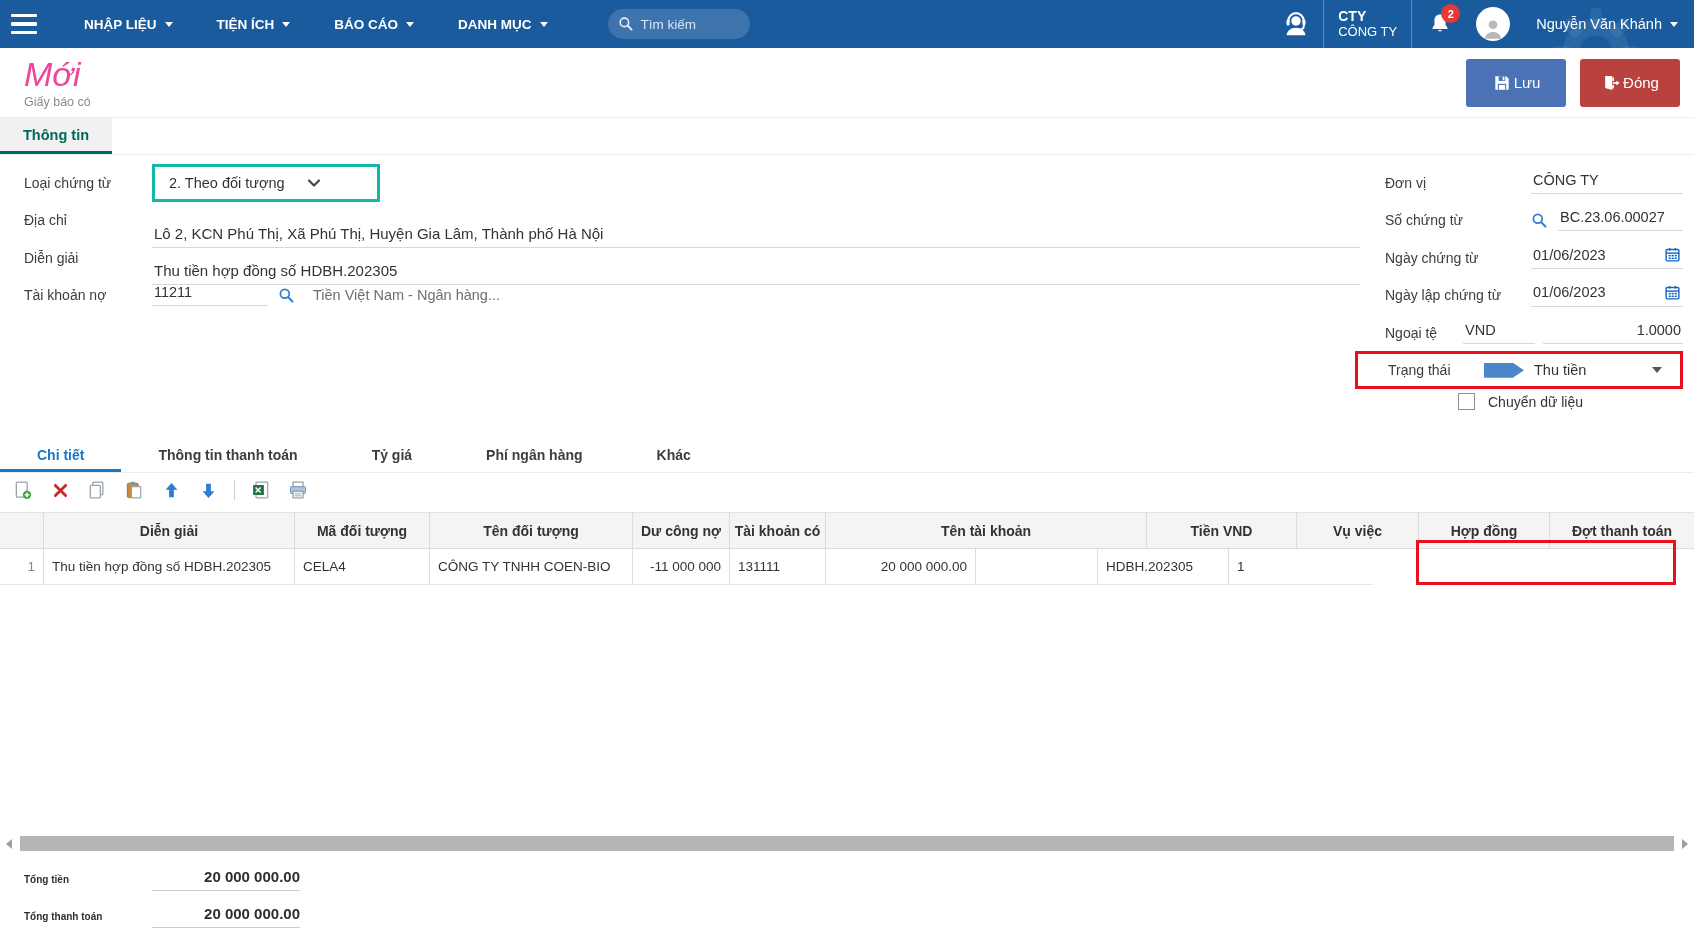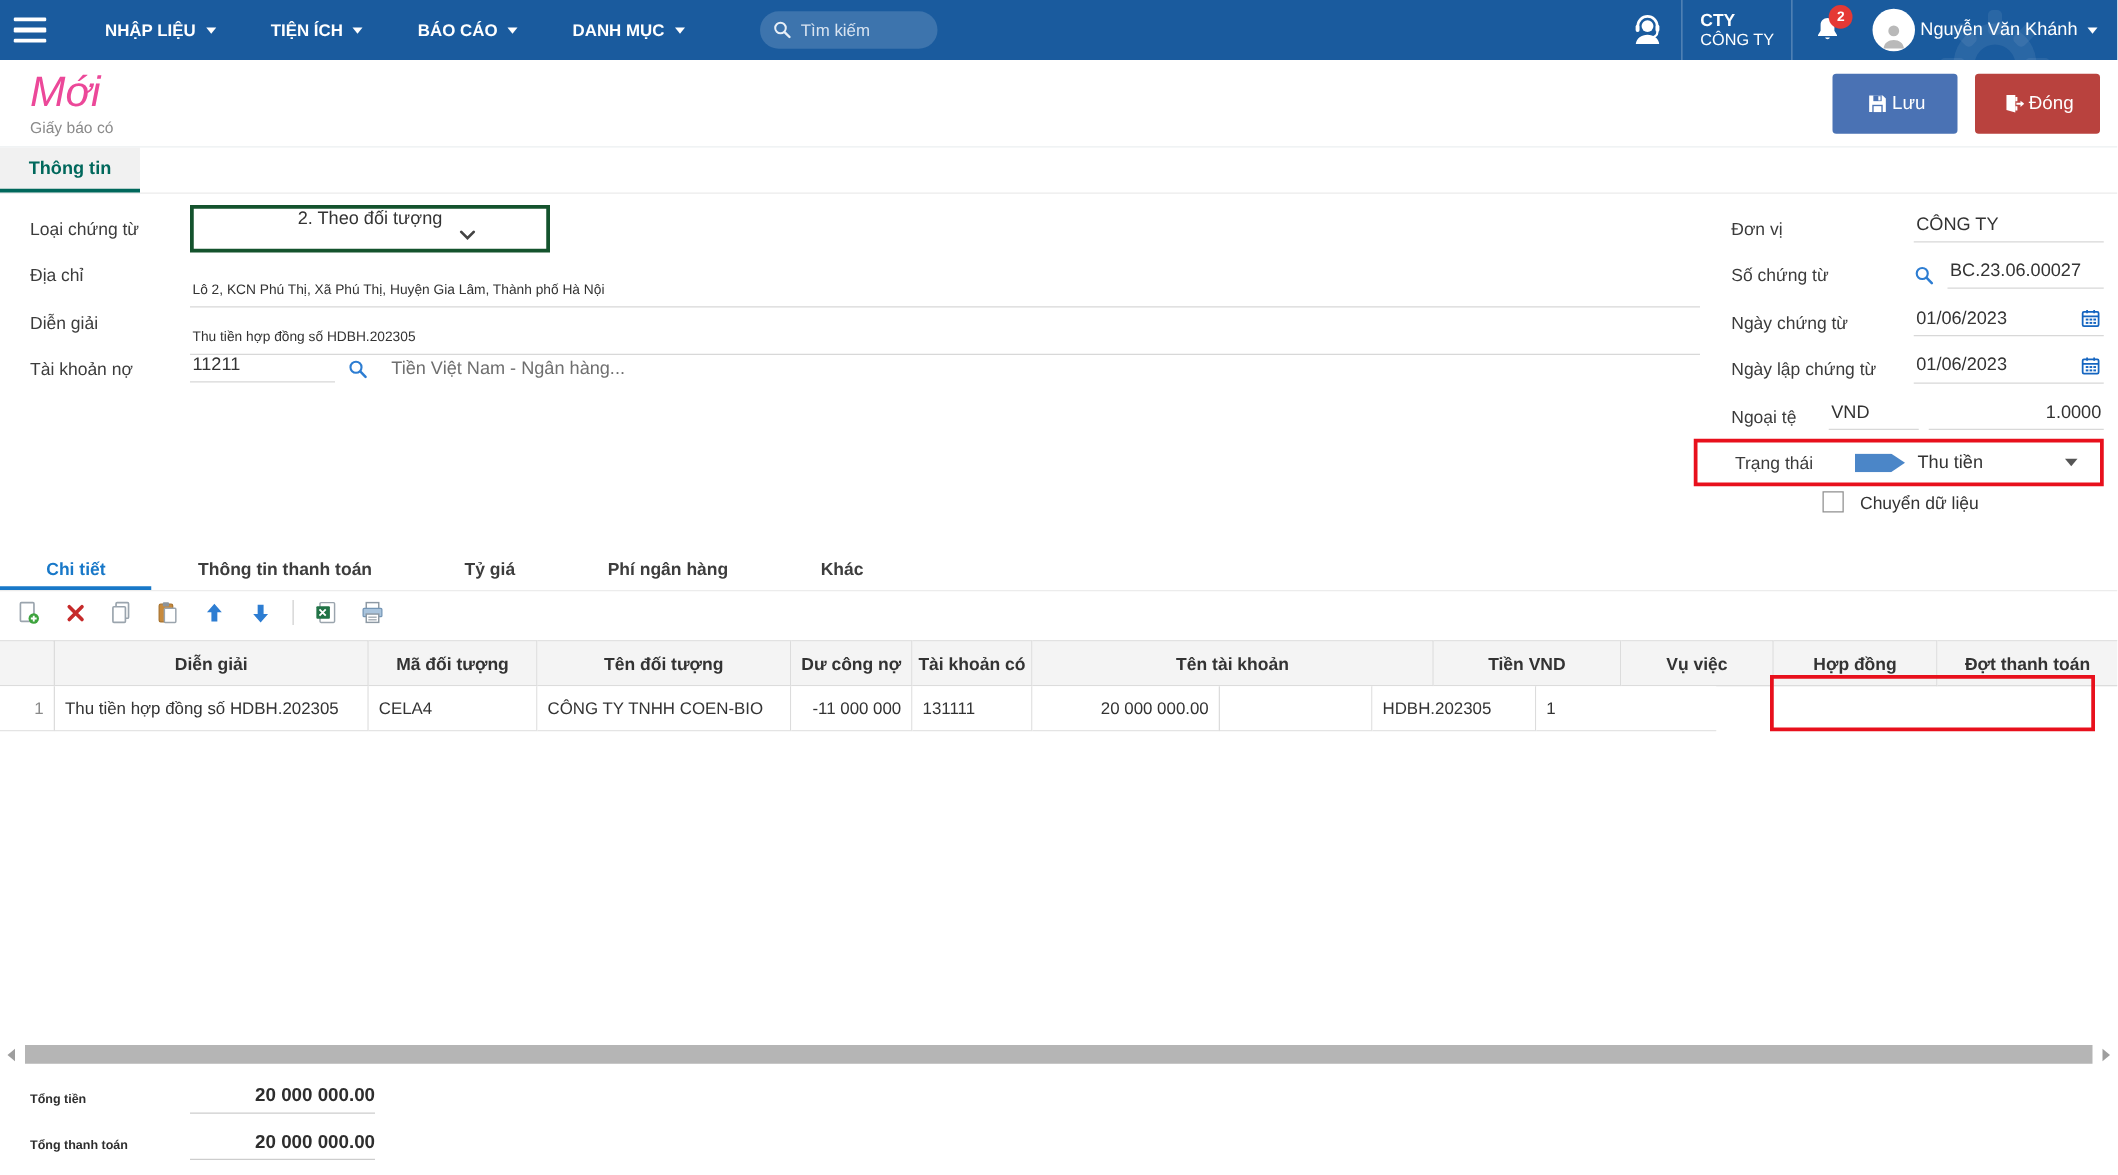--- a/index.html
+++ b/index.html
@@ -18,44 +18,44 @@
   .tb-right { margin-left:auto; display:flex; align-items:center; height:48px; position:relative; }
   .gear-bg { position:absolute; right:50px; top:4px; opacity:.6; pointer-events:none; }
   .tb-divider { width:1px; height:48px; background:rgba(255,255,255,.3); }
   .tb-icon { width:54px; display:flex; justify-content:center; align-items:center; height:48px; cursor:pointer; }
   .company { padding:0 14px; color:#fff; line-height:1.15; cursor:pointer; }
   .company .code { font-weight:bold; font-size:14px; }
   .company .name { font-size:13px; }
   .bell-wrap { position:relative; width:56px; height:48px; display:flex; align-items:center; justify-content:center; cursor:pointer; }
   .badge { position:absolute; top:4px; right:8px; min-width:19px; height:19px; border-radius:10px; background:#e53935; color:#fff; font-size:11px; font-weight:bold; display:flex; align-items:center; justify-content:center; padding:0 4px; }
   .avatar { width:34px; height:34px; border-radius:50%; background:#fff; display:flex; align-items:flex-end; justify-content:center; overflow:hidden; margin-left:8px; }
-  .username { color:#fff; font-size:14.5px; margin:0 8px 0 4px; position:relative; z-index:1; }
+  .username { color:#fff; font-size:14.5px; margin:0 8px 0 26px; position:relative; z-index:1; }
   .user-caret { margin-right:16px; position:relative; z-index:1; }
 
   
   .page-header { height:70px; display:flex; align-items:center; justify-content:space-between; padding:0 14px 0 24px; border-bottom:1px solid #eceff1; }
   .page-title { font-size:34px; font-weight:normal; color:#ec4899; line-height:1.1;font-style:italic; }
   .page-subtitle { font-size:12.5px; color:#8a8a8a; margin-top:1px; }
   .actions { display:flex; gap:14px; }
   .btn { width:100px; height:48px; border:none; border-radius:3px; color:#fff; font-size:15px; display:flex; align-items:center; justify-content:center; gap:2px; cursor:pointer; font-family:inherit; }
   .btn-save { background:#4a72b4; }
   .btn-close { background:#b9423e; }
 
   
   .main-tabs { height:37px; display:flex; border-bottom:1px solid #ececec; }
   .main-tab { width:112px; background:#f1f1f1; color:#00685c; font-weight:bold; font-size:14.5px; display:flex; align-items:center; justify-content:center; border-bottom:3px solid #00685c; cursor:pointer; }
 
   
   .form-area { position:relative; height:282px; padding-top:9px; }
   .form-left { width:1360px; }
   .frow { height:37.5px; display:flex; align-items:center; }
   .flabel { width:152px; padding-left:24px; font-size:14px; color:#3c3c3c; flex-shrink:0; }
-  .select-box { width:288px; height:38px; border:3px solid #14532d; display:flex; align-items:center; padding:0 14px; font-size:14.5px; cursor:pointer;flex-direction:column; }
+  .select-box { width:228px; height:38px; border:3px solid #14b8a6; display:flex; align-items:center; padding:0 14px; font-size:14.5px; cursor:pointer; }
   .select-box .chev { margin-left:auto; margin-right:42px; }
-  .ufield { flex:1; border-bottom:1px solid #d8d8d8; font-size:11px; padding:0 2px 5px 2px; min-height:20px;margin-top:32px; }
+  .ufield { flex:1; border-bottom:1px solid #d8d8d8; font-size:15px; padding:0 2px 5px 2px; min-height:20px;margin-top:32px; }
   .smallfield { width:116px; border-bottom:1px solid #d8d8d8; font-size:14.5px; padding:0 2px 5px 2px; }
   .acct-desc { color:#6f6f6f; font-size:14.5px; margin-left:18px; }
   .mag { margin-left:10px; flex-shrink:0; cursor:pointer; }
 
   .form-right { position:absolute; top:9px; left:1385px; right:11px; }
   .rrow { height:37.5px; display:flex; align-items:center; }
   .rlabel { width:146px; font-size:14px; color:#3c3c3c; flex-shrink:0; }
   .rfield { flex:1; border-bottom:1px solid #d8d8d8; font-size:14.5px; padding:0 2px 5px 2px; display:flex; align-items:center; min-height:20px; }
   .rfield.has-cal { justify-content:space-between; }
   .ngoaite-label { width:78px; }

